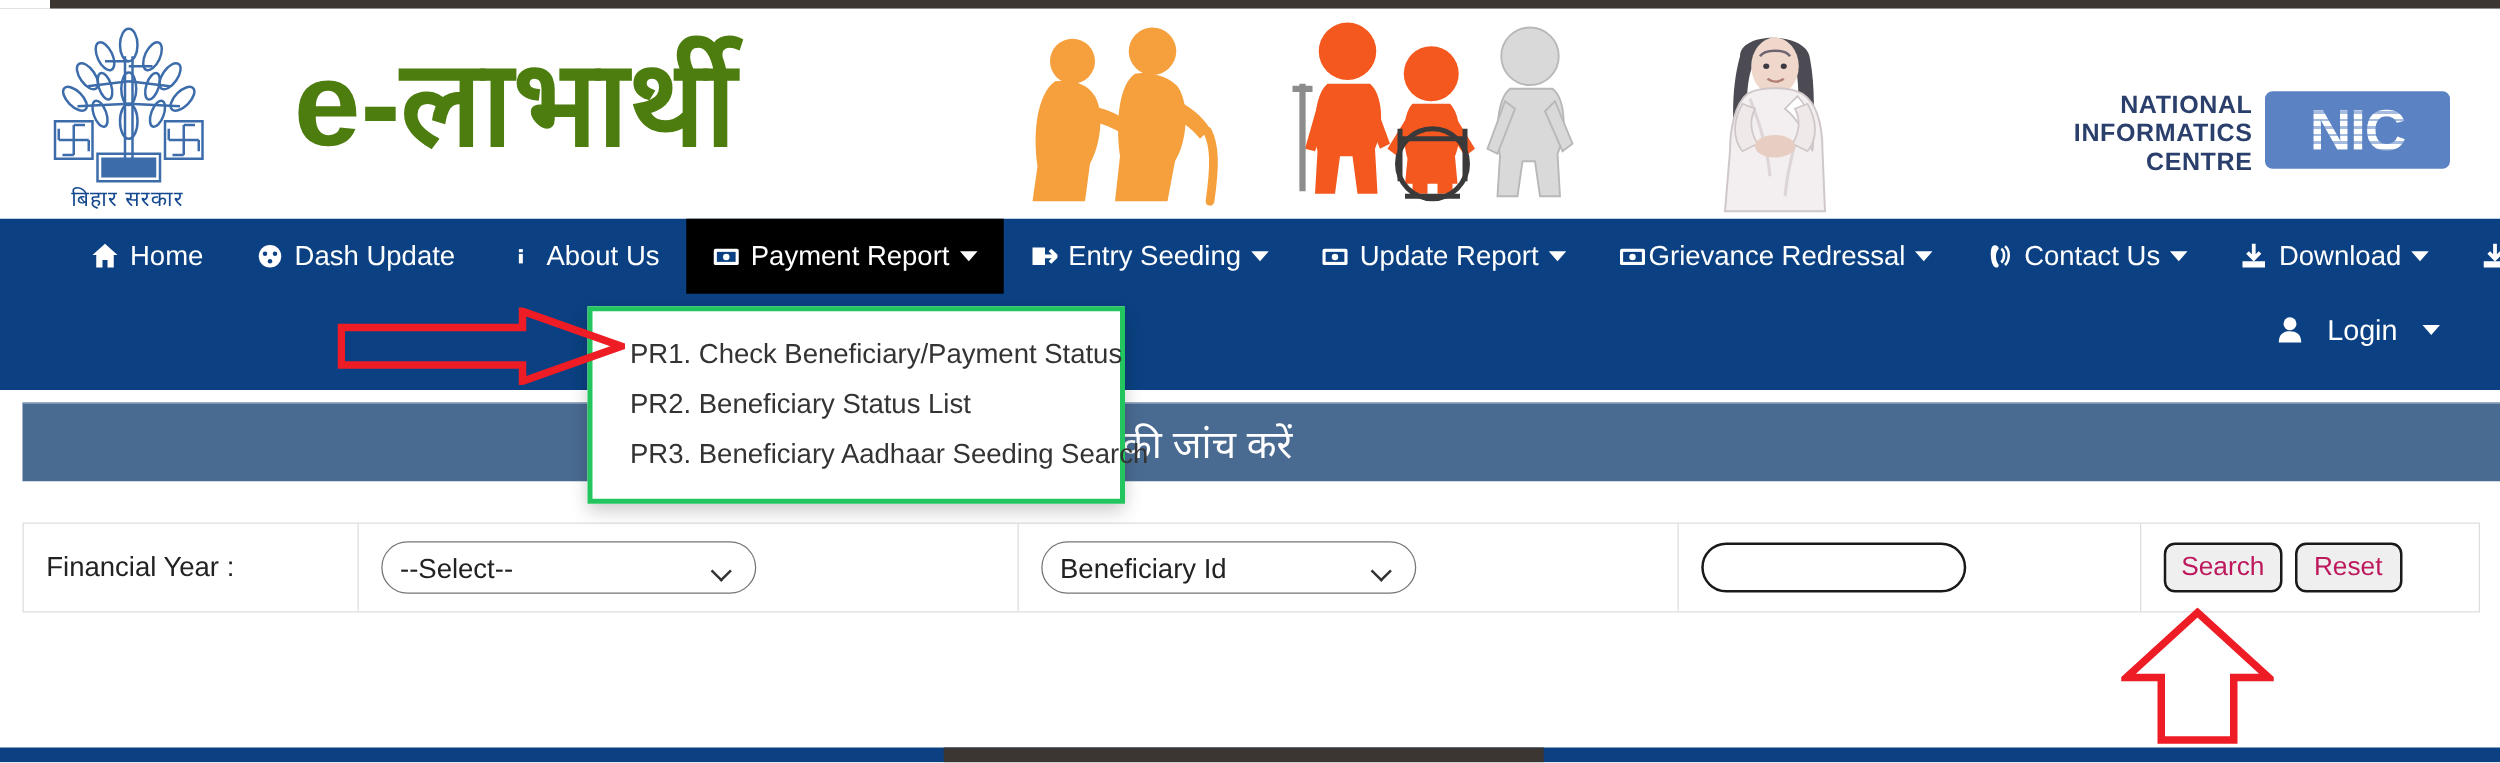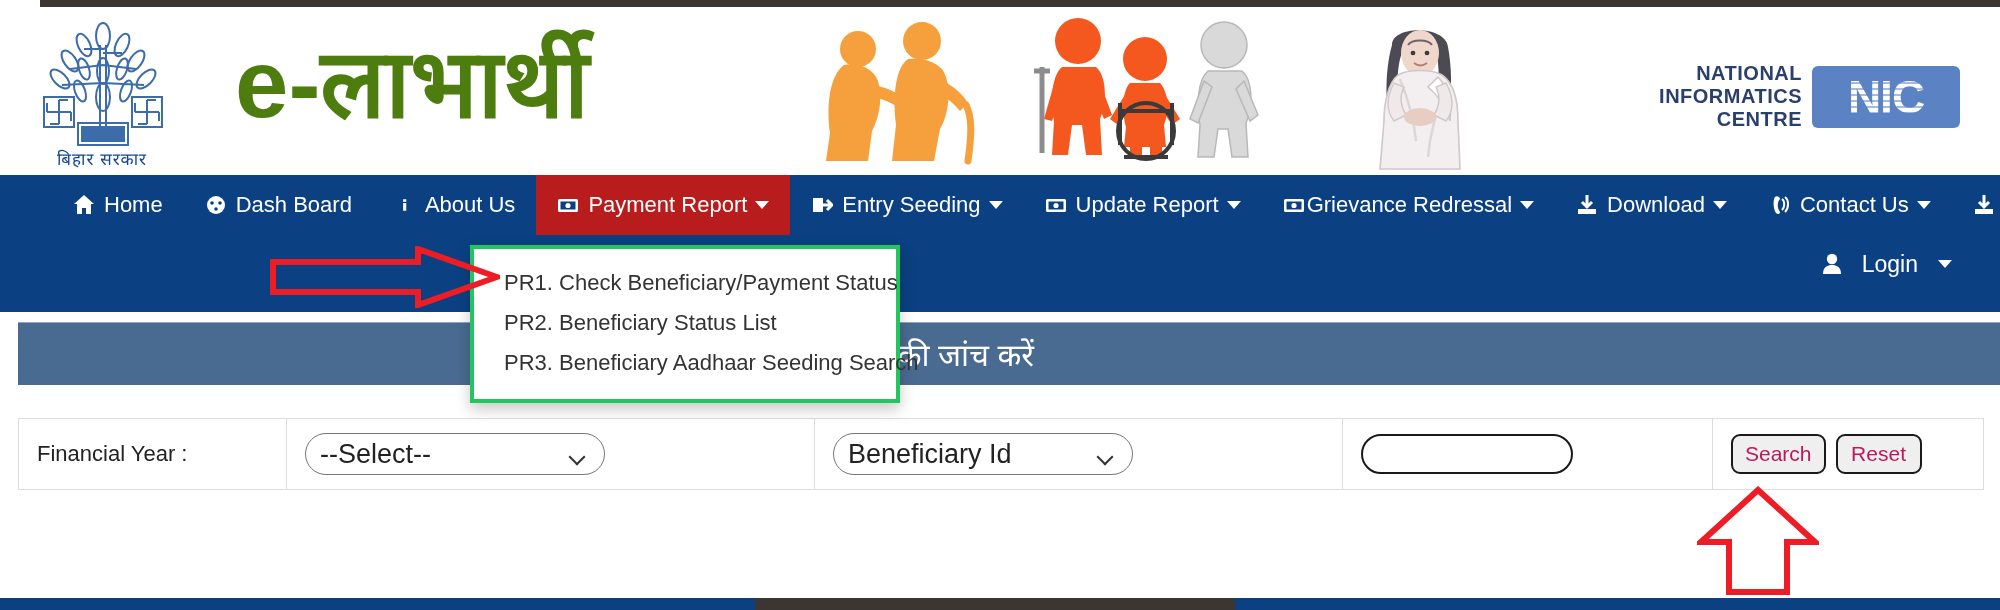--- a/index.html
+++ b/index.html
@@ -64,22 +64,22 @@
   .brand .e { font-style: normal; }
 
   
   .art { position: absolute; }
   .art-elderly { left: 810px; top: 14px; width: 200px; height: 150px; }
   .art-disabled { left: 1020px; top: 8px; width: 250px; height: 160px; }
   .art-woman { left: 1350px; top: 10px; width: 140px; height: 158px; }
 
   
   .nic {
-    position: absolute; right: 40px; top: 55px;
-    display: flex; align-items: center; gap: 10px;
+    position: absolute; right: 40px; top: 66px;
+    display: flex; gap: 10px;
   }
   .nic-text {
     text-align: right;
     font-family: "Liberation Sans", sans-serif;
     font-weight: 700;
     font-size: 20px;
     line-height: 23px;
     color: #2a3f6b;
     letter-spacing: 0.5px;
   }
@@ -124,21 +124,21 @@
     display: flex; align-items: center;
     height: 60px;
     padding: 0 21px;
     color: #ffffff;
     font-size: 22px;
     font-family: "Liberation Sans", sans-serif;
     white-space: nowrap;
     cursor: pointer;
     position: relative;
   }
-  .nav-item.active { background: #b91c1c; }
+  .nav-item.active { background: #000000; }
   .nav-ico {
     display: inline-flex; align-items: center; justify-content: center;
     margin-right: 9px;
     width: 22px; height: 22px;
     color: #ffffff;
   }
   .nav-ico.tight { margin-right: 2px; }
   .nav-ico svg { display: block; fill: #ffffff; }
   .caret {
     display: inline-block;
@@ -215,21 +215,21 @@
   .c3 { width: 528px; }
   .c4 { width: 370px; }
   .c5 { width: 270px; }
   .lbl {
     font-size: 22px;
     color: #222222;
     font-family: "Liberation Sans", sans-serif;
   }
   select.sel {
     width: 300px; height: 42px;
-    font-size: 27px;
+    font-size: 22px;
     font-family: "Liberation Sans", sans-serif;
     color: #222222;
     border: 1px solid #767676;
     border-radius: 22px;
     padding: 0 14px;
     background: #ffffff;
     appearance: none;
     -webkit-appearance: none;
   }
   .selwrap { position: relative; display: inline-block; }
@@ -439,21 +439,21 @@
         </div>
         <div class="nav-item">
           <span class="nav-ico">
             <svg width="22" height="22" viewBox="0 0 22 22">
               <path d="M11 2 A9 9 0 0 0 2 11 A9 9 0 0 0 20 11 A9 9 0 0 0 11 2 Z" fill="#fff"></path>
               <circle cx="7" cy="9" r="1.8" fill="#0b4182"></circle>
               <circle cx="15" cy="9" r="1.8" fill="#0b4182"></circle>
               <circle cx="11" cy="15" r="1.8" fill="#0b4182"></circle>
             </svg>
           </span>
-          <span>Dash Board</span>
+          <span>Dash Update</span>
         </div>
         <div class="nav-item">
           <span class="nav-ico">
             <svg width="14" height="22" viewBox="0 0 22 22">
               <rect x="8" y="2" width="5" height="4"></rect>
               <rect x="8" y="8" width="5" height="12"></rect>
             </svg>
           </span>
           <span>About Us</span>
         </div>
@@ -496,36 +496,36 @@
               <rect x="3.5" y="7.5" width="15" height="8" fill="#0b4182"></rect>
               <circle cx="11" cy="11.5" r="2.6" fill="#fff"></circle>
             </svg>
           </span>
           <span>Grievance Redressal</span>
           <span class="caret"></span>
         </div>
         <div class="nav-item">
           <span class="nav-ico">
             <svg width="22" height="22" viewBox="0 0 22 22">
-              <path d="M11 1 L11 11 M6 8 L11 13 L16 8" stroke="#fff" stroke-width="3" fill="none"></path>
-              <rect x="2" y="15" width="18" height="5"></rect>
-            </svg>
-          </span>
-          <span>Download</span>
-          <span class="caret"></span>
-        </div>
-        <div class="nav-item">
-          <span class="nav-ico">
-            <svg width="22" height="22" viewBox="0 0 22 22">
               <path d="M6 3 C4 5 4 15 7 19 C9 21 11 20 11 18 C8 14 8 8 11 5 C11 3 8 1 6 3 Z"></path>
               <path d="M13 5 C16 7 16 13 13 16" stroke="#fff" stroke-width="2" fill="none"></path>
               <path d="M16 3 C20 6 20 14 16 18" stroke="#fff" stroke-width="2" fill="none"></path>
             </svg>
           </span>
           <span>Contact Us</span>
+          <span class="caret"></span>
+        </div>
+        <div class="nav-item">
+          <span class="nav-ico">
+            <svg width="22" height="22" viewBox="0 0 22 22">
+              <path d="M11 1 L11 11 M6 8 L11 13 L16 8" stroke="#fff" stroke-width="3" fill="none"></path>
+              <rect x="2" y="15" width="18" height="5"></rect>
+            </svg>
+          </span>
+          <span>Download</span>
           <span class="caret"></span>
         </div>
         <div class="nav-item">
           <span class="nav-ico">
             <svg width="22" height="22" viewBox="0 0 22 22">
               <path d="M11 1 L11 11 M6 8 L11 13 L16 8" stroke="#fff" stroke-width="3" fill="none"></path>
               <rect x="2" y="15" width="18" height="5"></rect>
             </svg>
           </span>
           <span>User Manual</span>

